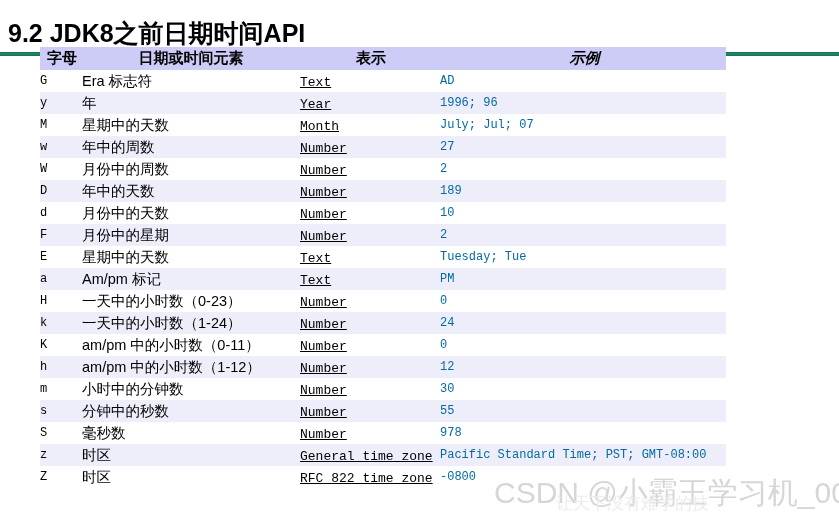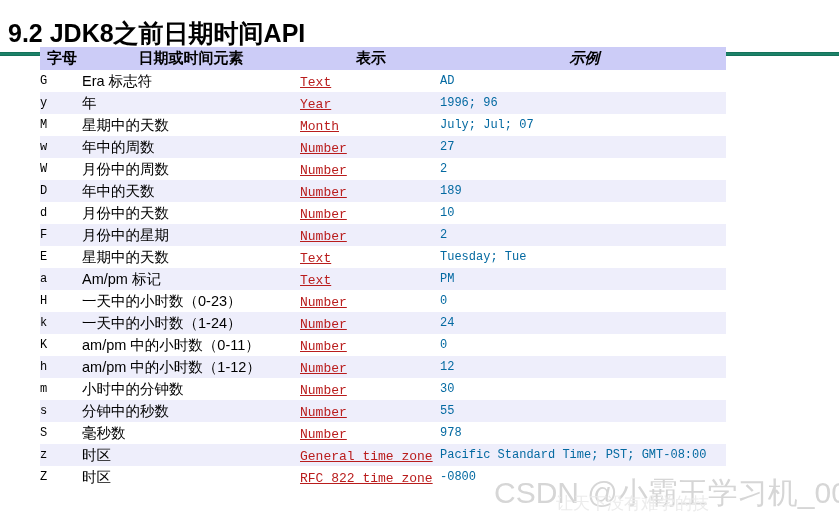--- a/index.html
+++ b/index.html
@@ -141,21 +141,21 @@
     font-size: 14.5px;
     color: #000000;
     padding-left: 0px;
   }
   td.cell-present {
     padding-left: 2px;
   }
   td.cell-present .link {
     font-family: "Liberation Mono", "DejaVu Sans Mono", monospace;
     font-size: 13px;
-    color: #b91c1c;
+    color: #000000;
     text-decoration: underline;
     cursor: pointer;
   }
   td.cell-example {
     font-family: "Liberation Mono", "DejaVu Sans Mono", monospace;
     font-size: 12px;
     color: #0369a1;
     padding-left: 3px;
   }
 

